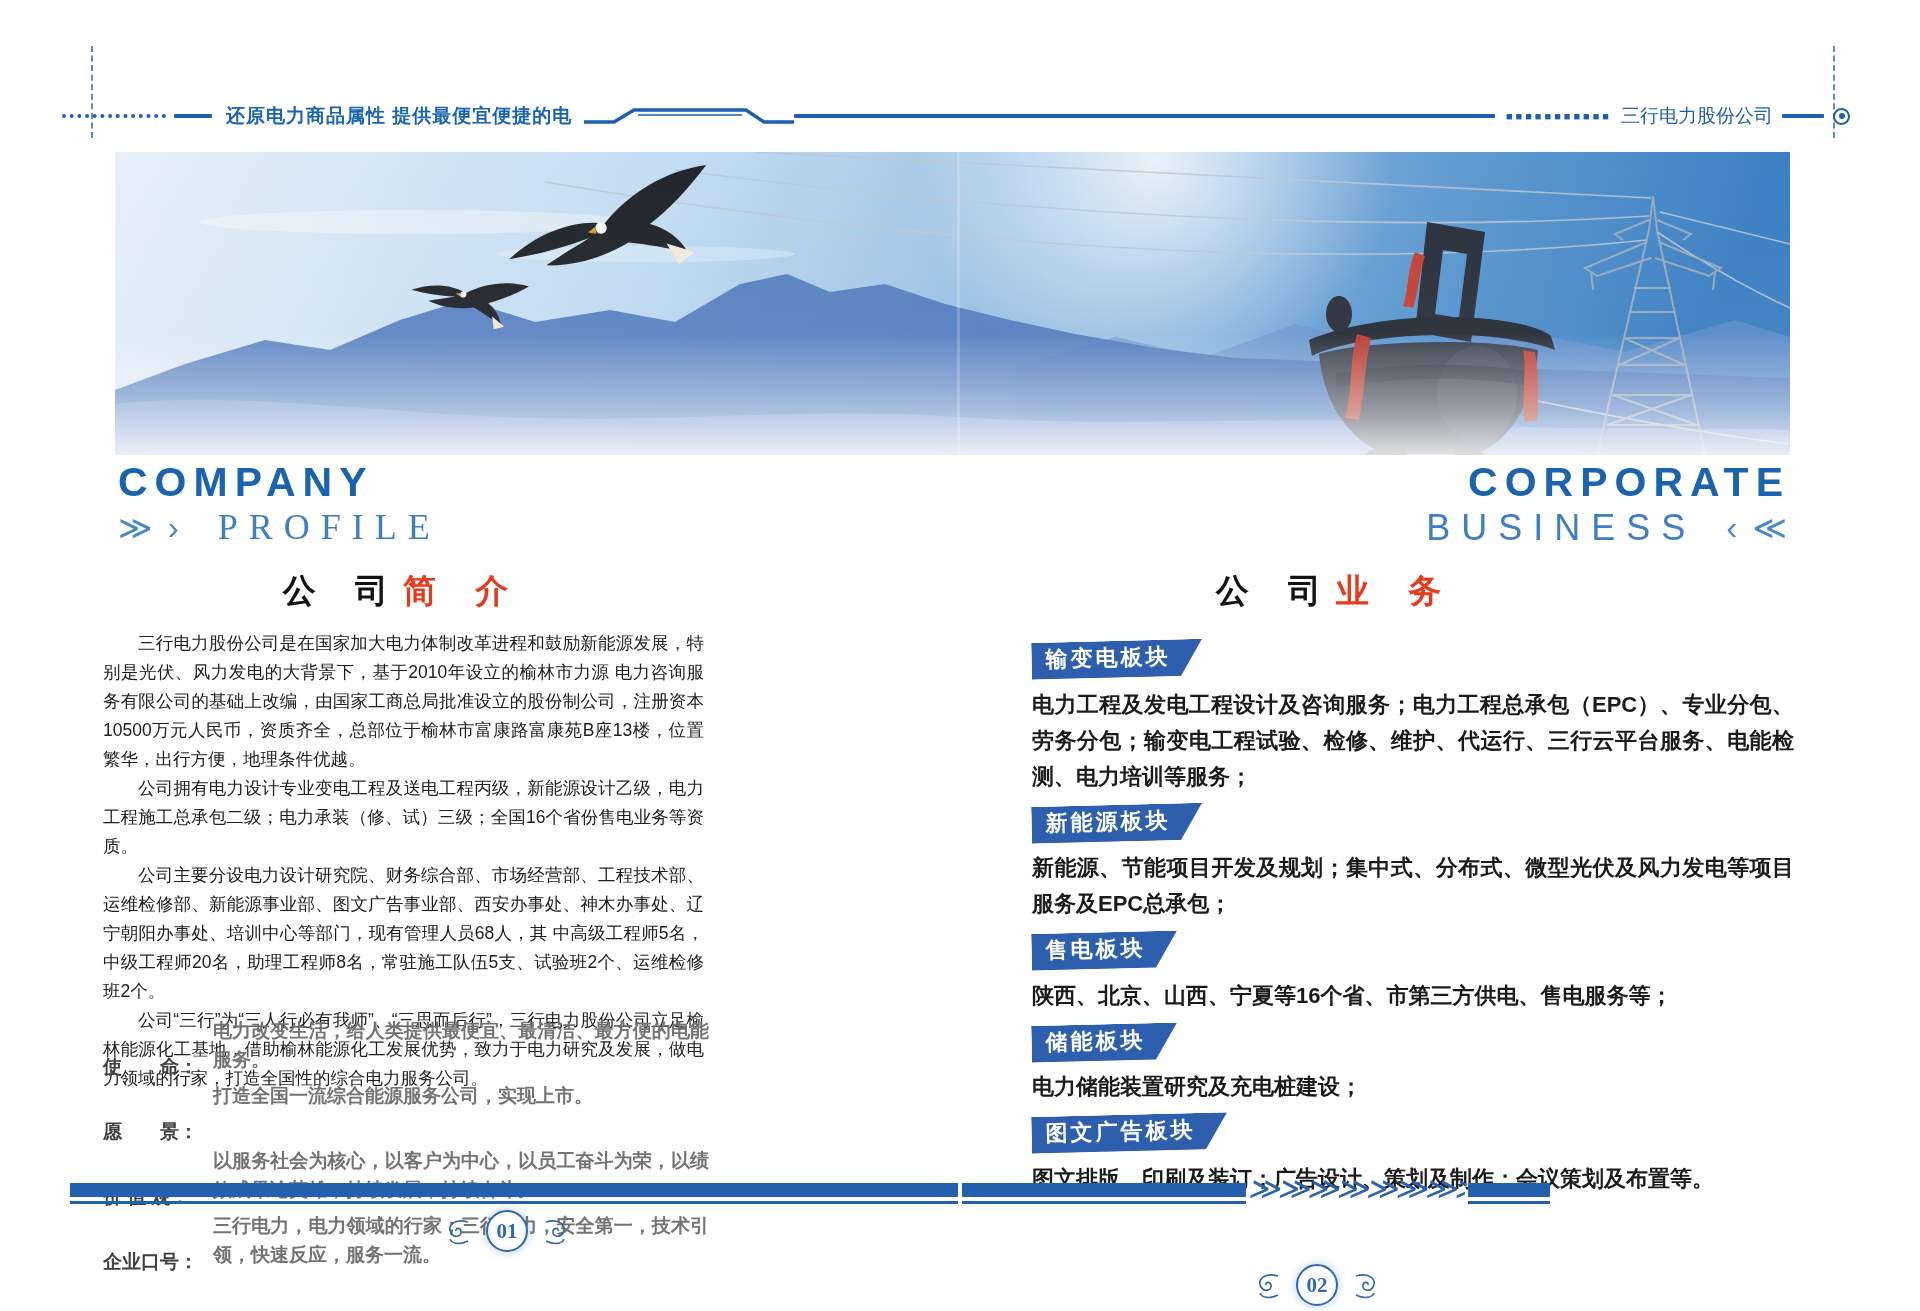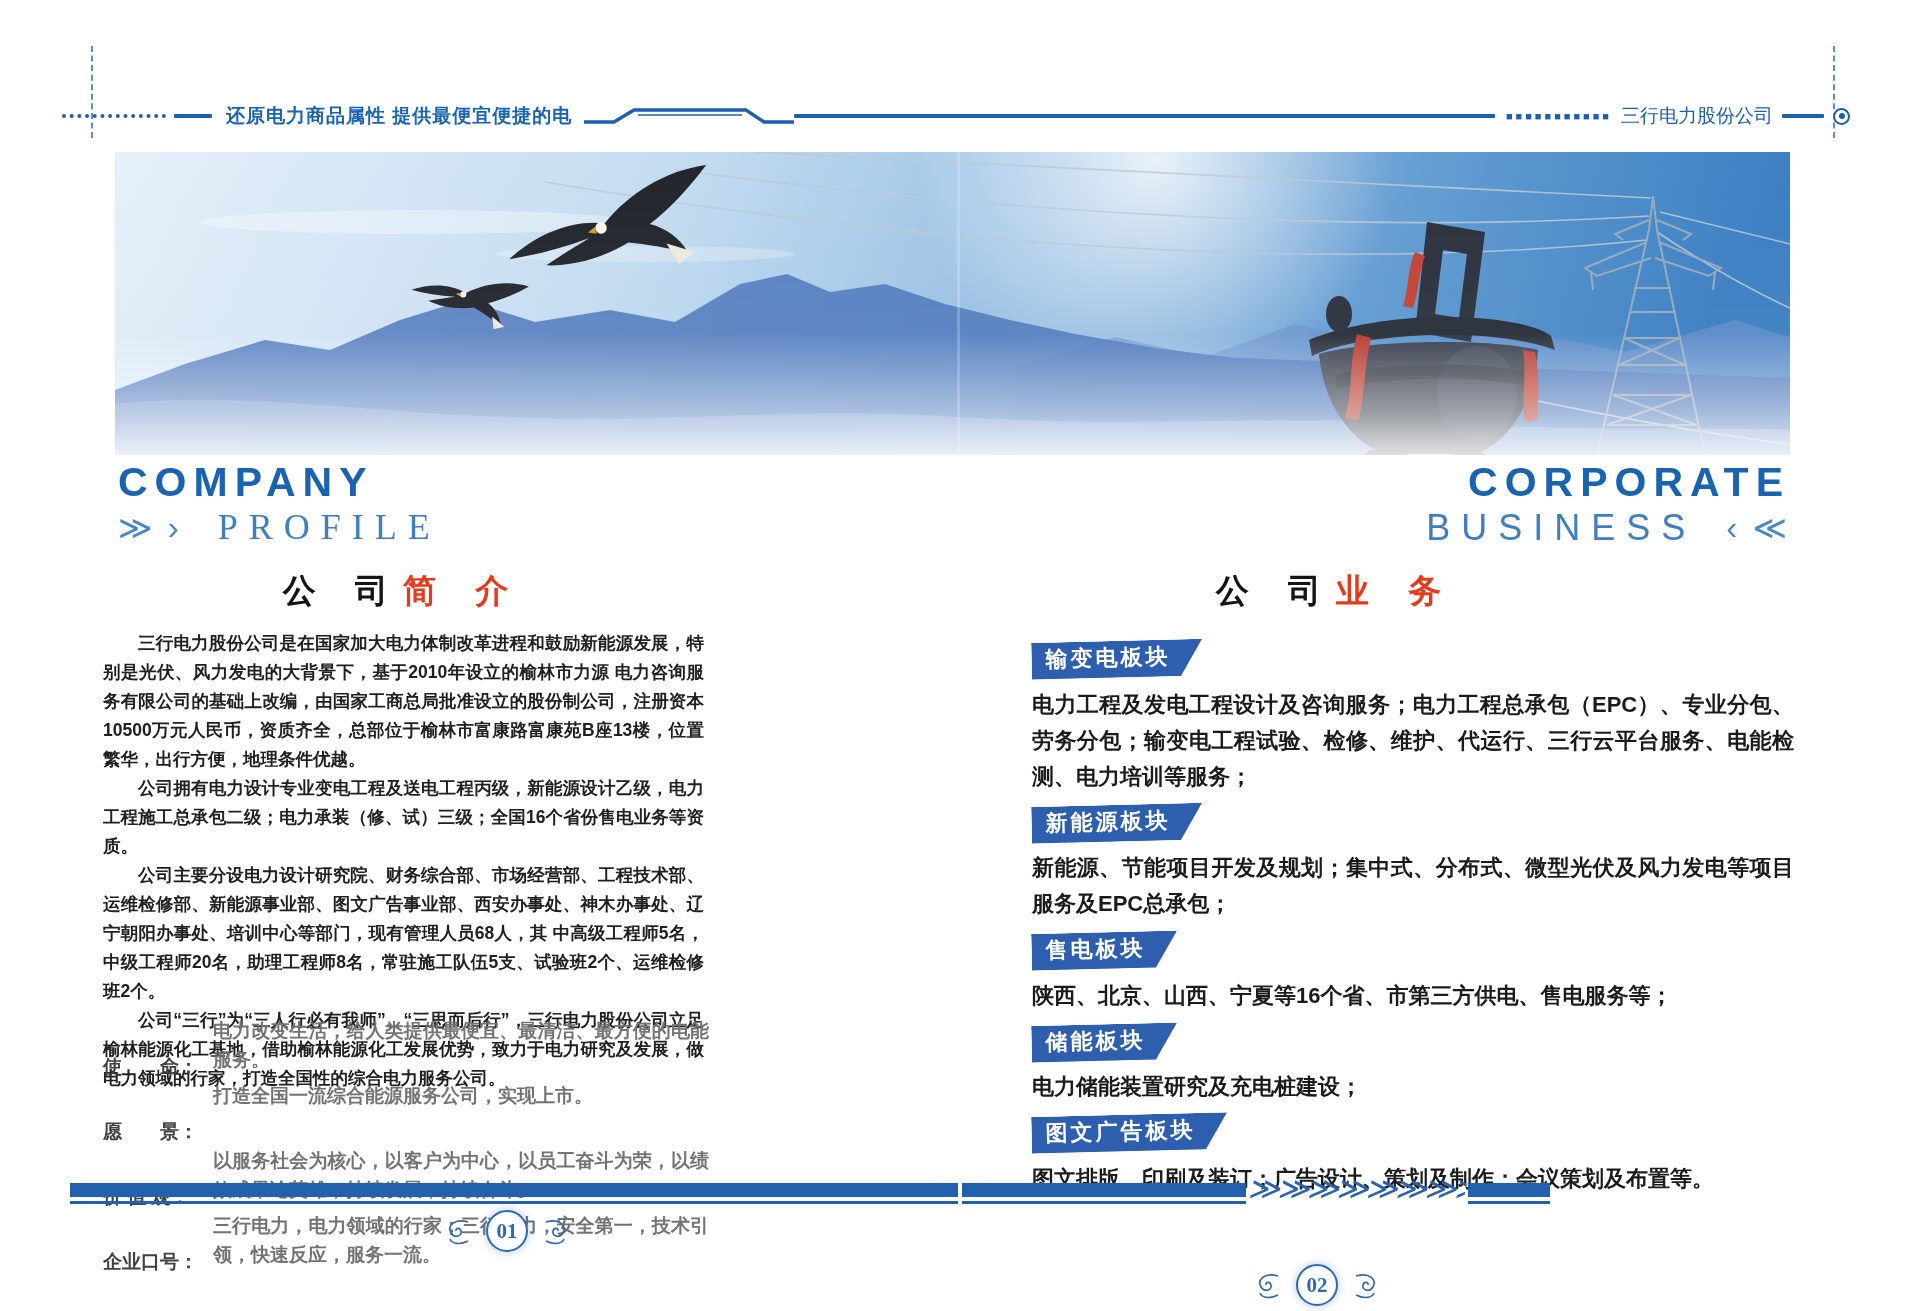--- a/index.html
+++ b/index.html
@@ -38,21 +38,21 @@
   .rp-title .title-row2{justify-content:flex-end;}
   .rp-title .en2{margin-right:30px;}
   .cn-title{position:absolute;top:569px;font-size:33px;font-weight:bold;letter-spacing:15px;
             color:#141414;white-space:nowrap;text-align:center;}
   .cn-title.left{left:103px;width:600px;}
   .cn-title.right{left:1030px;width:612px;}
   .cn-red{color:#e8391a;}
 
   
   .lp-body{position:absolute;left:103px;top:629px;width:601px;font-size:17.5px;line-height:29px;
-           color:#202020;text-align:justify;font-weight:700;}
+           color:#202020;text-align:justify;font-weight:400;}
   .lp-body p{margin:0;text-indent:2em;}
   .mission{position:absolute;left:103px;top:1016px;width:606px;font-size:19px;line-height:29px;font-weight:bold;}
   .m-row{display:flex;}
   .m-label{color:#404040;white-space:pre;flex:0 0 110px;margin-top:36px;}
   .m-text{color:#737373;flex:1;text-align:justify;}
 
   
   .rp-sections{position:absolute;left:1032px;top:643px;width:762px;}
   .badge{display:inline-block;background:#2e5fae;color:#fff;font-size:22px;font-weight:bold;
          letter-spacing:3px;padding:3px 32px 5px 14px;line-height:1.3;

